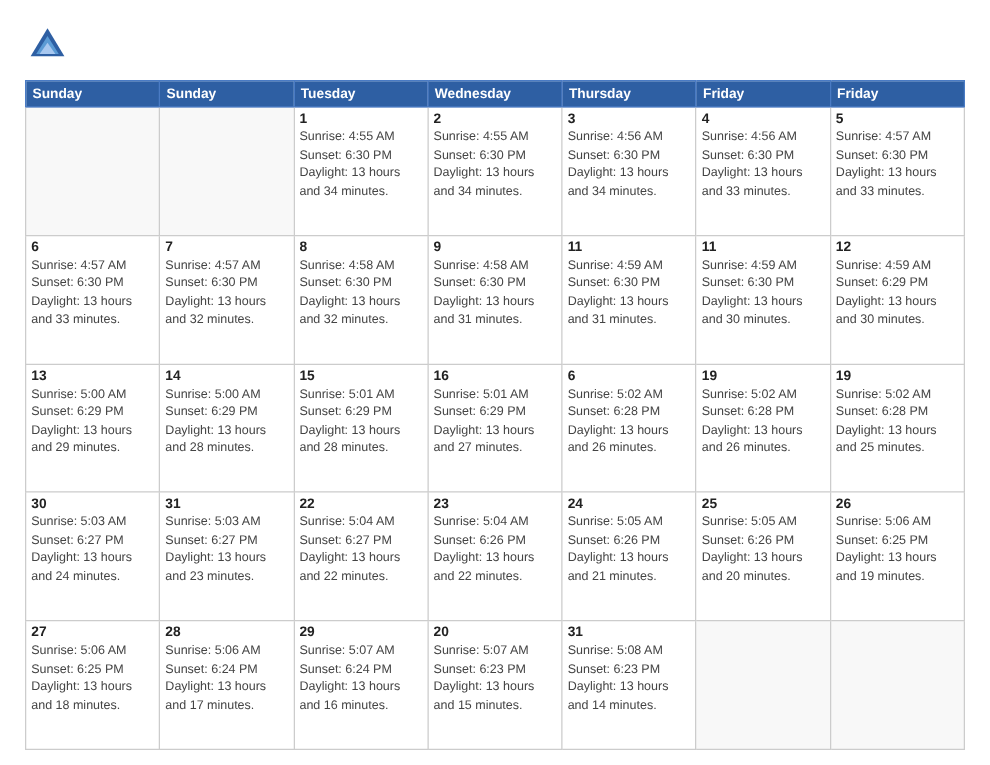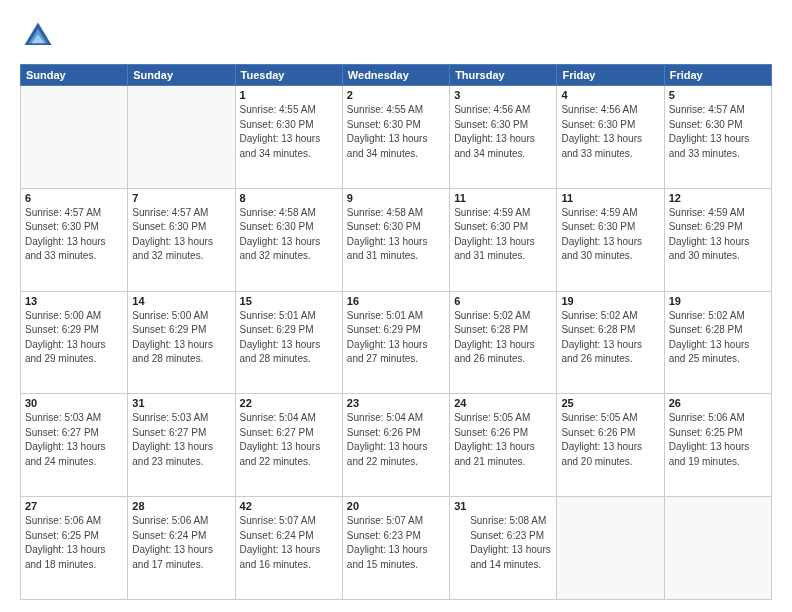--- a/index.html
+++ b/index.html
@@ -328,36 +328,36 @@
 and 18 minutes.</div>
           </td>
           <td>
             <span class="day-num">28</span>
             <div class="day-info" style="white-space: pre-line;">Sunrise: 5:06 AM
 Sunset: 6:24 PM
 Daylight: 13 hours
 and 17 minutes.</div>
           </td>
           <td>
-            <span class="day-num">42</span>
+            <span class="day-num">29</span>
             <div class="day-info" style="white-space: pre-line;">Sunrise: 5:07 AM
 Sunset: 6:24 PM
 Daylight: 13 hours
 and 16 minutes.</div>
           </td>
           <td>
             <span class="day-num">20</span>
             <div class="day-info" style="white-space: pre-line;">Sunrise: 5:07 AM
 Sunset: 6:23 PM
 Daylight: 13 hours
 and 15 minutes.</div>
           </td>
           <td>
             <span class="day-num">31</span>
-            <div class="day-info" style="white-space: pre-line; margin-left: 16px;">Sunrise: 5:08 AM
+            <div class="day-info" style="white-space: pre-line;">Sunrise: 5:08 AM
 Sunset: 6:23 PM
 Daylight: 13 hours
 and 14 minutes.</div>
           </td>
           <td class="empty"></td>
           <td class="empty"></td>
         </tr>
       </tbody>
   </table>
 </div>

